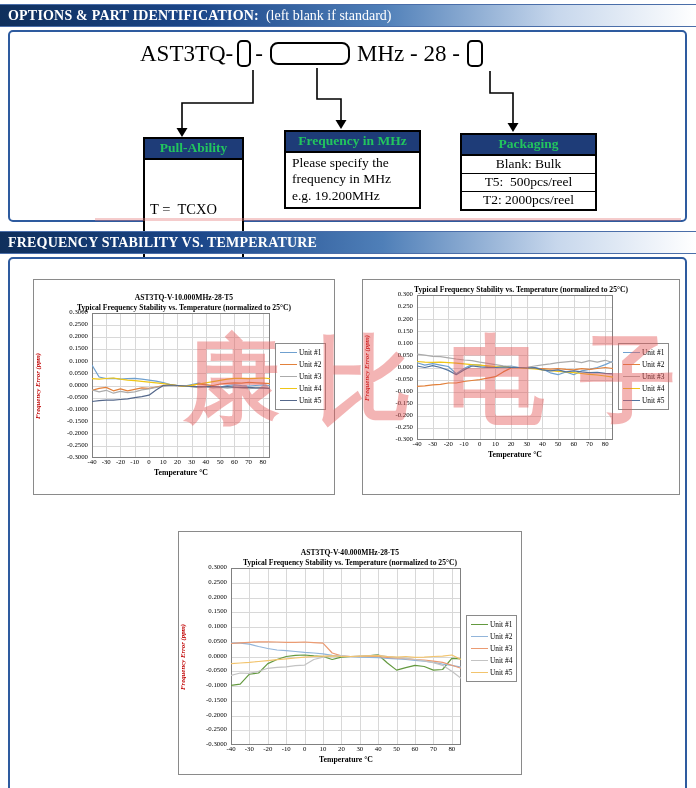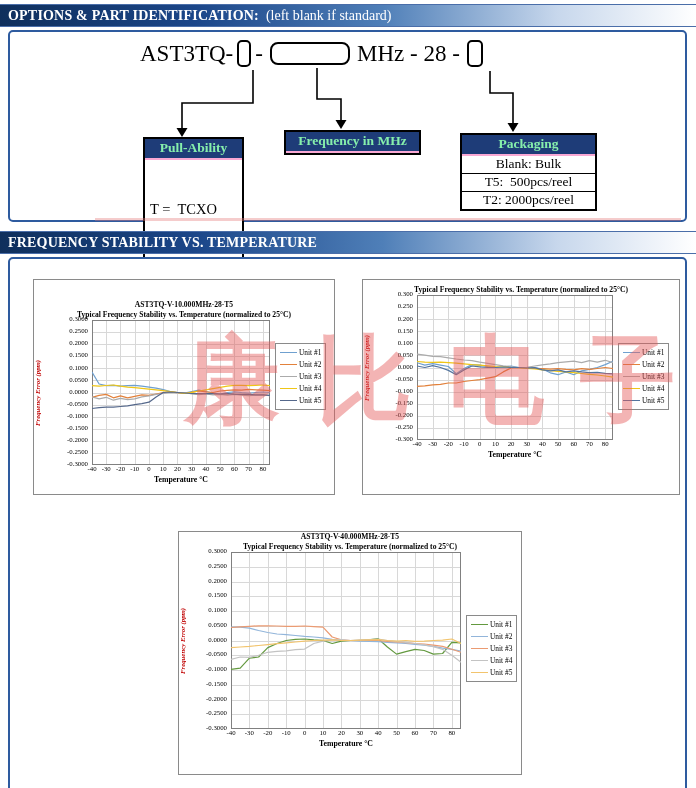--- a/index.html
+++ b/index.html
@@ -25,21 +25,21 @@
   .pbox{border:2px solid #000;box-sizing:border-box;background:#fff}
   #pb1{width:14px;height:27px;border-radius:5px;margin:0 4px}
   #pb2{width:80px;height:23px;border-radius:8px;margin:0 7px}
   #pb3{width:16px;height:27px;border-radius:5px;margin-left:7px}
 
   
   #connectors{position:absolute;left:0;top:0;pointer-events:none}
 
   
   .callout{position:absolute;border:2px solid #000;background:#fff;box-sizing:border-box;text-align:center}
-  .callout .hd{background:#1E3C78;color:#86efac;font-weight:bold;font-size:13.5px;padding:1px 0 2px 0;border-bottom:2px solid #f9a8d4}
+  .callout .hd{background:#1E3C78;color:#22c55e;font-weight:bold;font-size:13.5px;padding:1px 0 2px 0;border-bottom:2px solid #000000}
   #co1{left:143px;top:137px;width:101px}
   #co1 .bd{text-align:left;font-size:14.5px;padding:2px 5px 3px 5px;line-height:1.3;white-space:pre}
   #co2{left:284px;top:130px;width:137px}
   #co2 .bd{text-align:left;font-size:13.5px;padding:2px 6px 3px 6px;line-height:1.22}
   #co3{left:460px;top:133px;width:137px}
   #co3 .row{font-size:13.5px;padding:0 0 1px 0;border-bottom:1.5px solid #000;white-space:pre}
   #co3 .row:last-child{border-bottom:none}
 
   
   .chart{position:absolute;background:#fff;border:1px solid #8a8a8a;box-sizing:border-box}
@@ -100,36 +100,41 @@
 <div class="callout" id="co1">
   <div class="hd">Pull-Ability</div>
   <div class="bd">
     <div>T =  TCXO</div>
     <div>V = VCTCXO</div>
   </div>
 </div>
 
 <div class="callout" id="co2">
   <div class="hd">Frequency in MHz</div>
+  <div class="bd">
+    <div>Please specify the</div>
+    <div>frequency in MHz</div>
+    <div>e.g. 19.200MHz</div>
+  </div>
 </div>
 
 <div class="callout" id="co3">
   <div class="hd">Packaging</div>
   <div class="row">Blank: Bulk</div>
   <div class="row">T5:  500pcs/reel</div>
   <div class="row">T2: 2000pcs/reel</div>
 </div>
 
 <div class="bar" id="bar2">
   <span class="t">FREQUENCY STABILITY VS. TEMPERATURE</span>
 </div>
 
 <div class="cbox" id="box2"></div>
 
-<div class="chart" style="left: 33px; top: 279px; width: 302px; height: 216px; padding-top: 20px;">
+<div class="chart" style="left: 33px; top: 279px; width: 302px; height: 216px; padding-top: 13px;">
   <div class="c-title">AST3TQ-V-10.000MHz-28-T5</div>
   <div class="c-sub">Typical Frequency Stability vs. Temperature (normalized to 25°C)</div>
   <div class="c-row">
     <div class="c-ylab" style="height: 145px;">Frequency Error (ppm)</div>
     <div class="c-yticks" style="width: 45px; height: 145px;">
         <span style="top: -3.5px;">0.3000</span>
         <span style="top: 8.58333px;">0.2500</span>
         <span style="top: 20.6667px;">0.2000</span>
         <span style="top: 32.75px;">0.1500</span>
         <span style="top: 44.8333px;">0.1000</span>
@@ -258,21 +263,21 @@
         <span class="sw" style="border-top-color: rgb(239, 198, 23);"></span>
         <span>Unit #4</span>
       </div>
       <div class="li">
         <span class="sw" style="border-top-color: rgb(83, 116, 158);"></span>
         <span>Unit #5</span>
       </div>
     </div>
 </div>
 
-<div class="chart" style="left: 178px; top: 531px; width: 344px; height: 244px; padding-top: 0;">
+<div class="chart" style="left: 178px; top: 531px; width: 344px; height: 244px; padding-top: 16px;">
   <div class="c-title">AST3TQ-V-40.000MHz-28-T5</div>
   <div class="c-sub">Typical Frequency Stability vs. Temperature (normalized to 25°C)</div>
   <div class="c-row">
     <div class="c-ylab" style="height: 177px;">Frequency Error (ppm)</div>
     <div class="c-yticks" style="width: 39px; height: 177px;">
         <span style="top: -3.5px;">0.3000</span>
         <span style="top: 11.25px;">0.2500</span>
         <span style="top: 26px;">0.2000</span>
         <span style="top: 40.75px;">0.1500</span>
         <span style="top: 55.5px;">0.1000</span>

